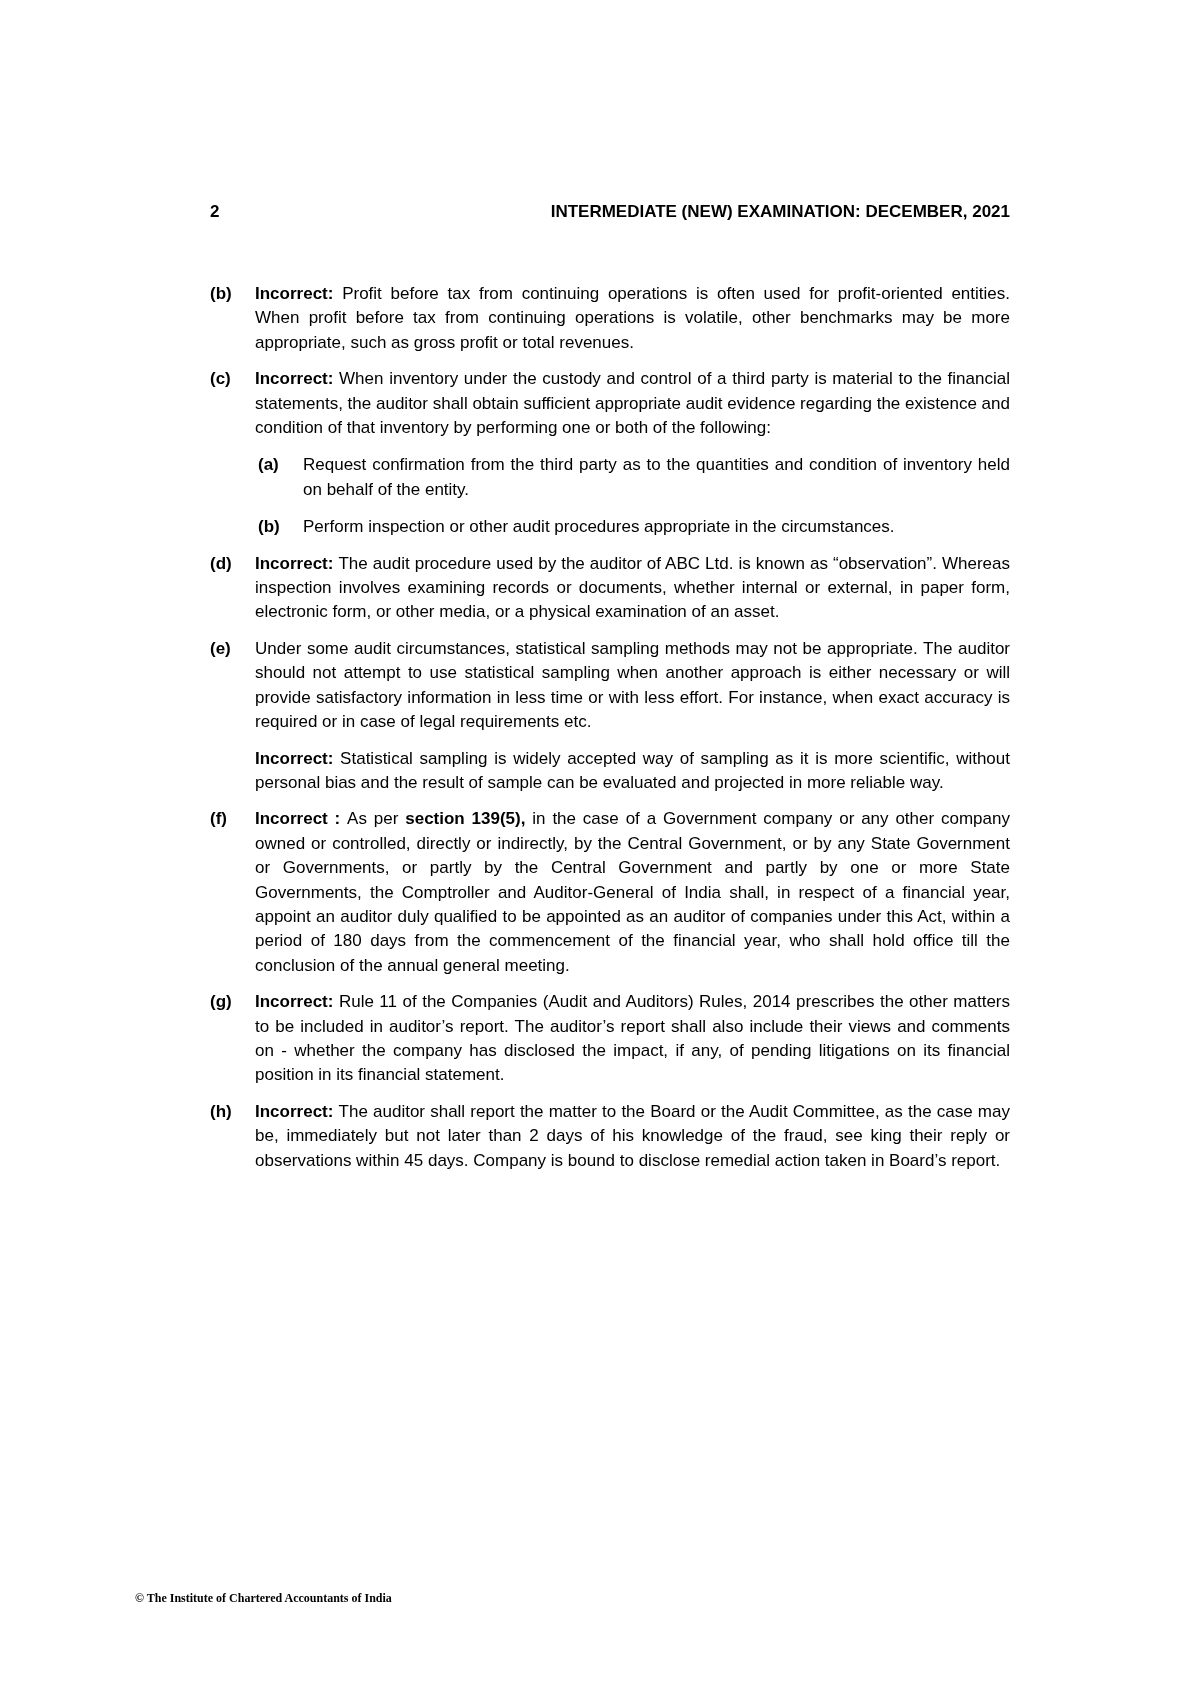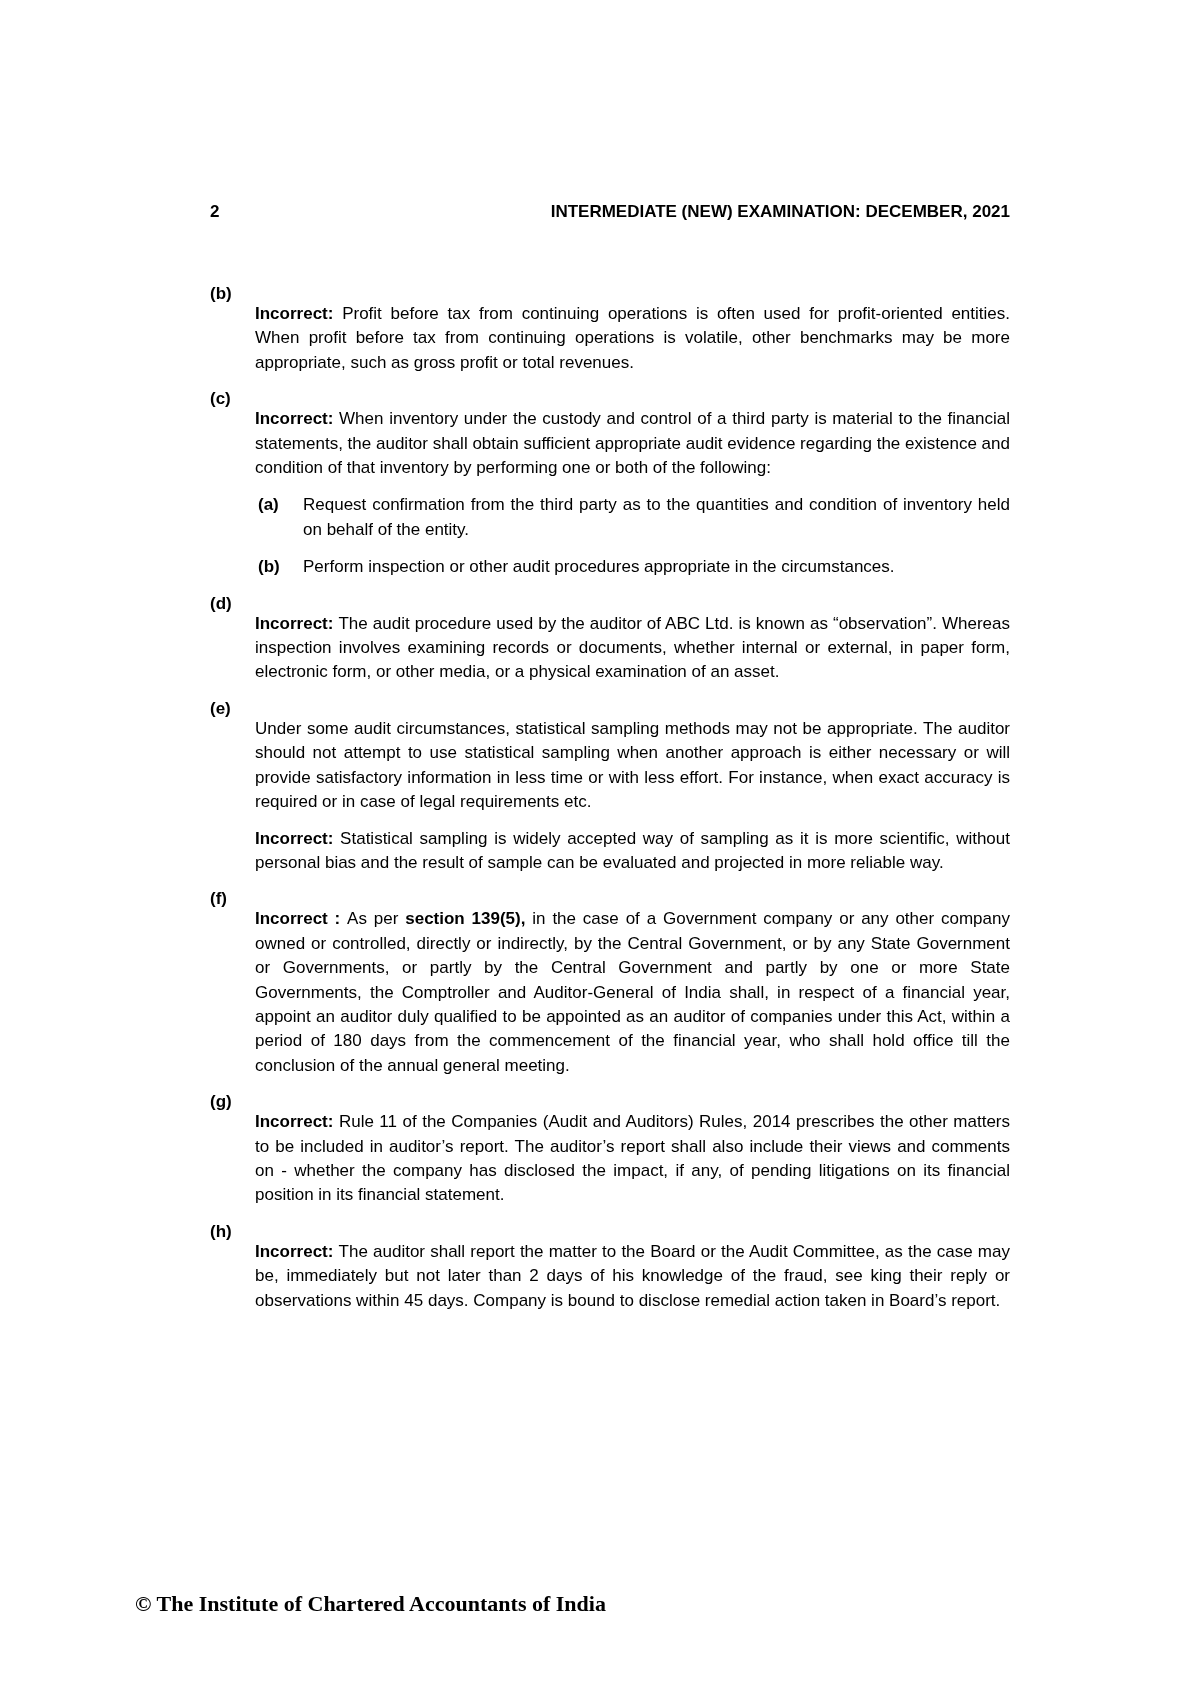--- a/index.html
+++ b/index.html
@@ -45,21 +45,20 @@
     display: flex;
     margin-bottom: 12px;
   }
   .item-label {
     flex: 0 0 45px;
     font-weight: bold;
   }
   .item-body {
     flex: 1 1 auto;
     text-align: justify;
-    margin-top: 20px;
   }
   .item-body p {
     margin: 0 0 12px 0;
   }
   .item-body p:last-child {
     margin-bottom: 0;
   }
   .subitem {
     display: flex;
     margin-top: 13px;
@@ -75,21 +74,21 @@
   }
   .run-bold {
     font-weight: bold;
   }
   .footer {
     position: absolute;
     left: 135px;
     top: 1591px;
     font-family: "Liberation Serif", serif;
     font-weight: bold;
-    font-size: 22px;
+    font-size: 12px;
   }
 </style>
 </head>
 <body>
 
 <div class="page">
 
   <div class="header">
     <span class="page-number">2</span>
     <div class="header-title">INTERMEDIATE (NEW) EXAMINATION: DECEMBER, 2021</div>

